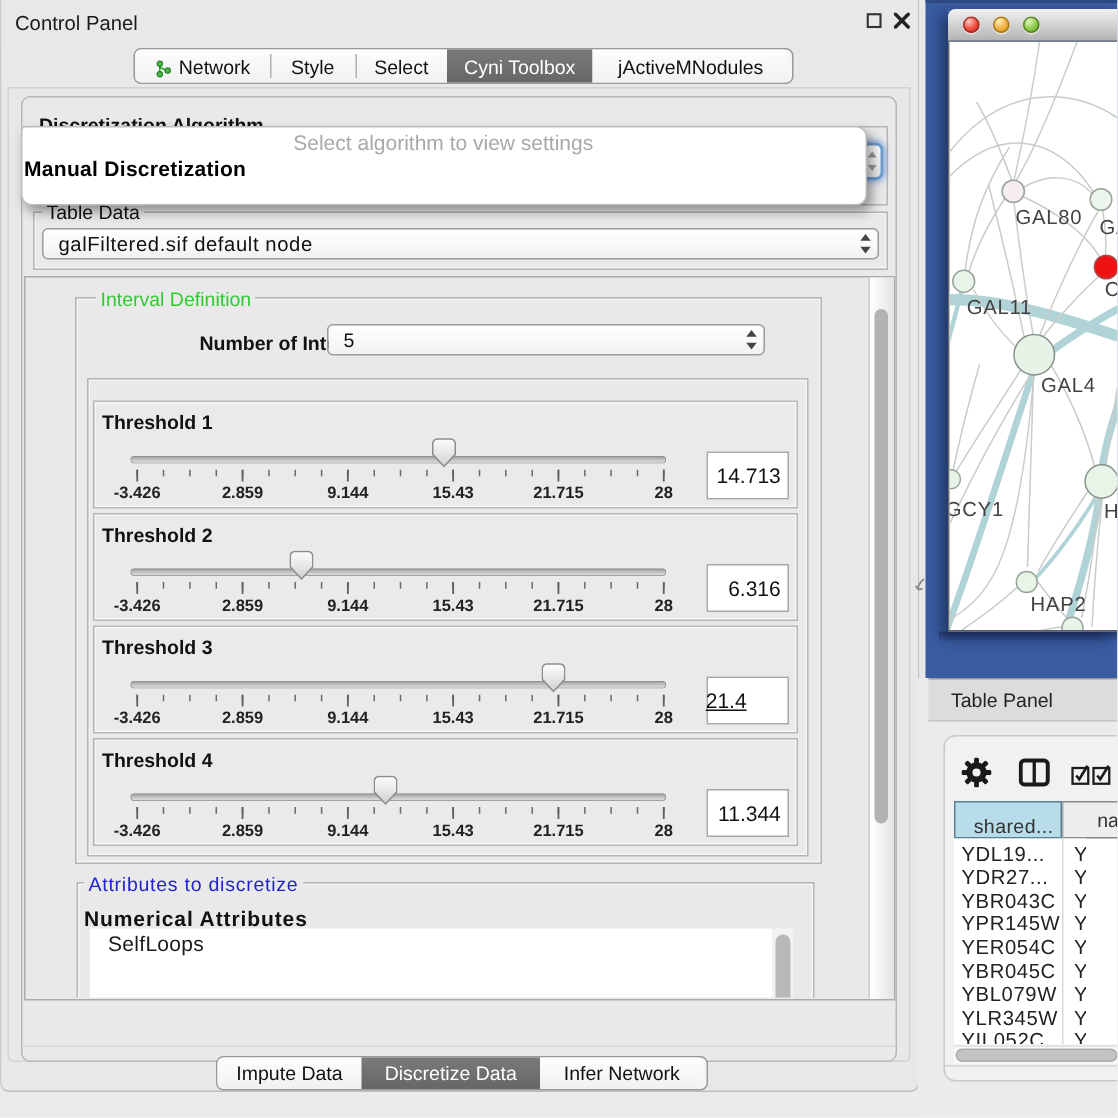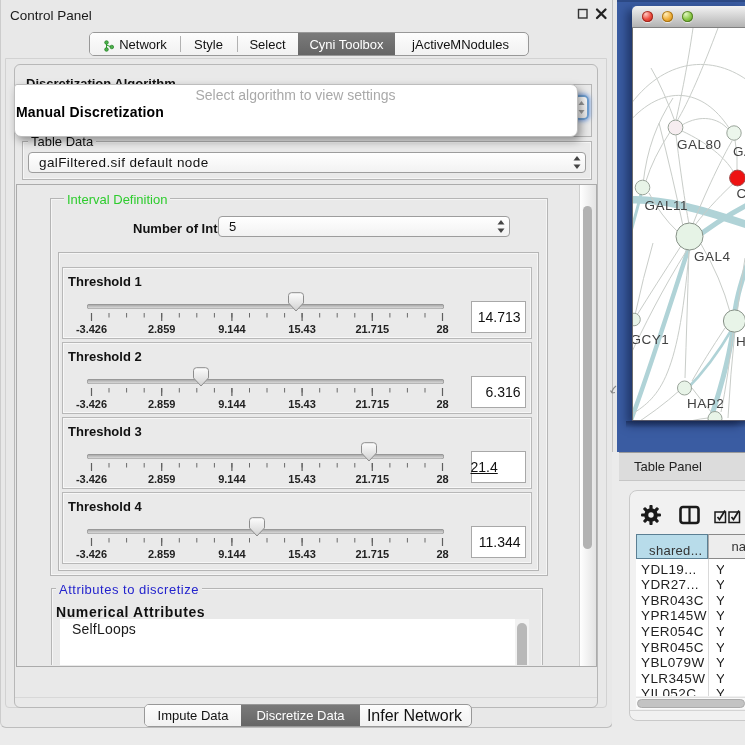--- a/index.html
+++ b/index.html
@@ -278,21 +278,21 @@
       <span style="font-size:13px;color:#111;font-weight:600;">Apply</span>
     </div>
 <div class="abs" style="left:144px;top:704px;width:328px;height:23px;border:1px solid #989898;border-radius:5px;background:#f5f5f5;box-sizing:border-box;"></div>
 <div class="abs" style="left:145px;top:705px;width:96px;height:21px;background:linear-gradient(#fdfdfd,#f1f1f1);box-sizing:border-box;display:flex;align-items:center;justify-content:center;border-radius:4px 0 0 4px;">
       <span style="color:#111;font-size:13px;">Impute Data</span>
     </div>
 <div class="abs" style="left:241px;top:705px;width:119px;height:21px;background:linear-gradient(#7a7a7a,#666);box-sizing:border-box;display:flex;align-items:center;justify-content:center;">
       <span style="color:#fff;font-size:13px;">Discretize Data</span>
     </div>
 <div class="abs" style="left:360px;top:705px;width:109px;height:21px;background:linear-gradient(#fdfdfd,#f1f1f1);box-sizing:border-box;display:flex;align-items:center;justify-content:center;border-radius:0 4px 4px 0;">
-      <span style="color:#111;font-size:16px;">Infer Network</span>
+      <span style="color:#111;font-size:13px;">Infer Network</span>
     </div>
 <div class="abs" style="left:144px;top:708px;width:0px;height:0px;"></div>
 <div class="abs" style="left:613px;top:0px;width:6px;height:745px;background:#e8e8e8;"></div>
 <div class="abs" style="left:617px;top:0px;width:128px;height:452px;background:#3a5ca2;border-top:2px solid #2d4a86;box-sizing:border-box;"></div>
 <svg class="abs" style="left:609px;top:385px" width="10" height="12" viewBox="0 0 10 12">
       <path d="M7 1 Q3 4 3 8 M3 8 l-1.5 -2.5 M3 8 l3 -0.5" stroke="#8a8a8a" stroke-width="1.2" fill="none"></path>
     </svg>
 <div class="abs" style="left:632px;top:6px;width:113px;height:415px;box-shadow:-5px 4px 9px rgba(5,15,45,.5);"></div>
 <div class="abs" style="left:632px;top:6px;width:113px;height:22px;background:linear-gradient(#f2f2f2,#b3b3b3);border-bottom:1px solid #808080;border-radius:5px 0 0 0;box-sizing:border-box;"></div>
 <div class="abs" style="left:642.0px;top:11px;width:11px;height:11px;border-radius:50%;background:radial-gradient(circle at 35% 28%, #ffc9c2, #ee4b3e 50%, #c83226 85%);box-shadow:inset 0 0 0 1px rgba(140,30,20,.75), 0 1px 1px rgba(255,255,255,.7);"></div>

